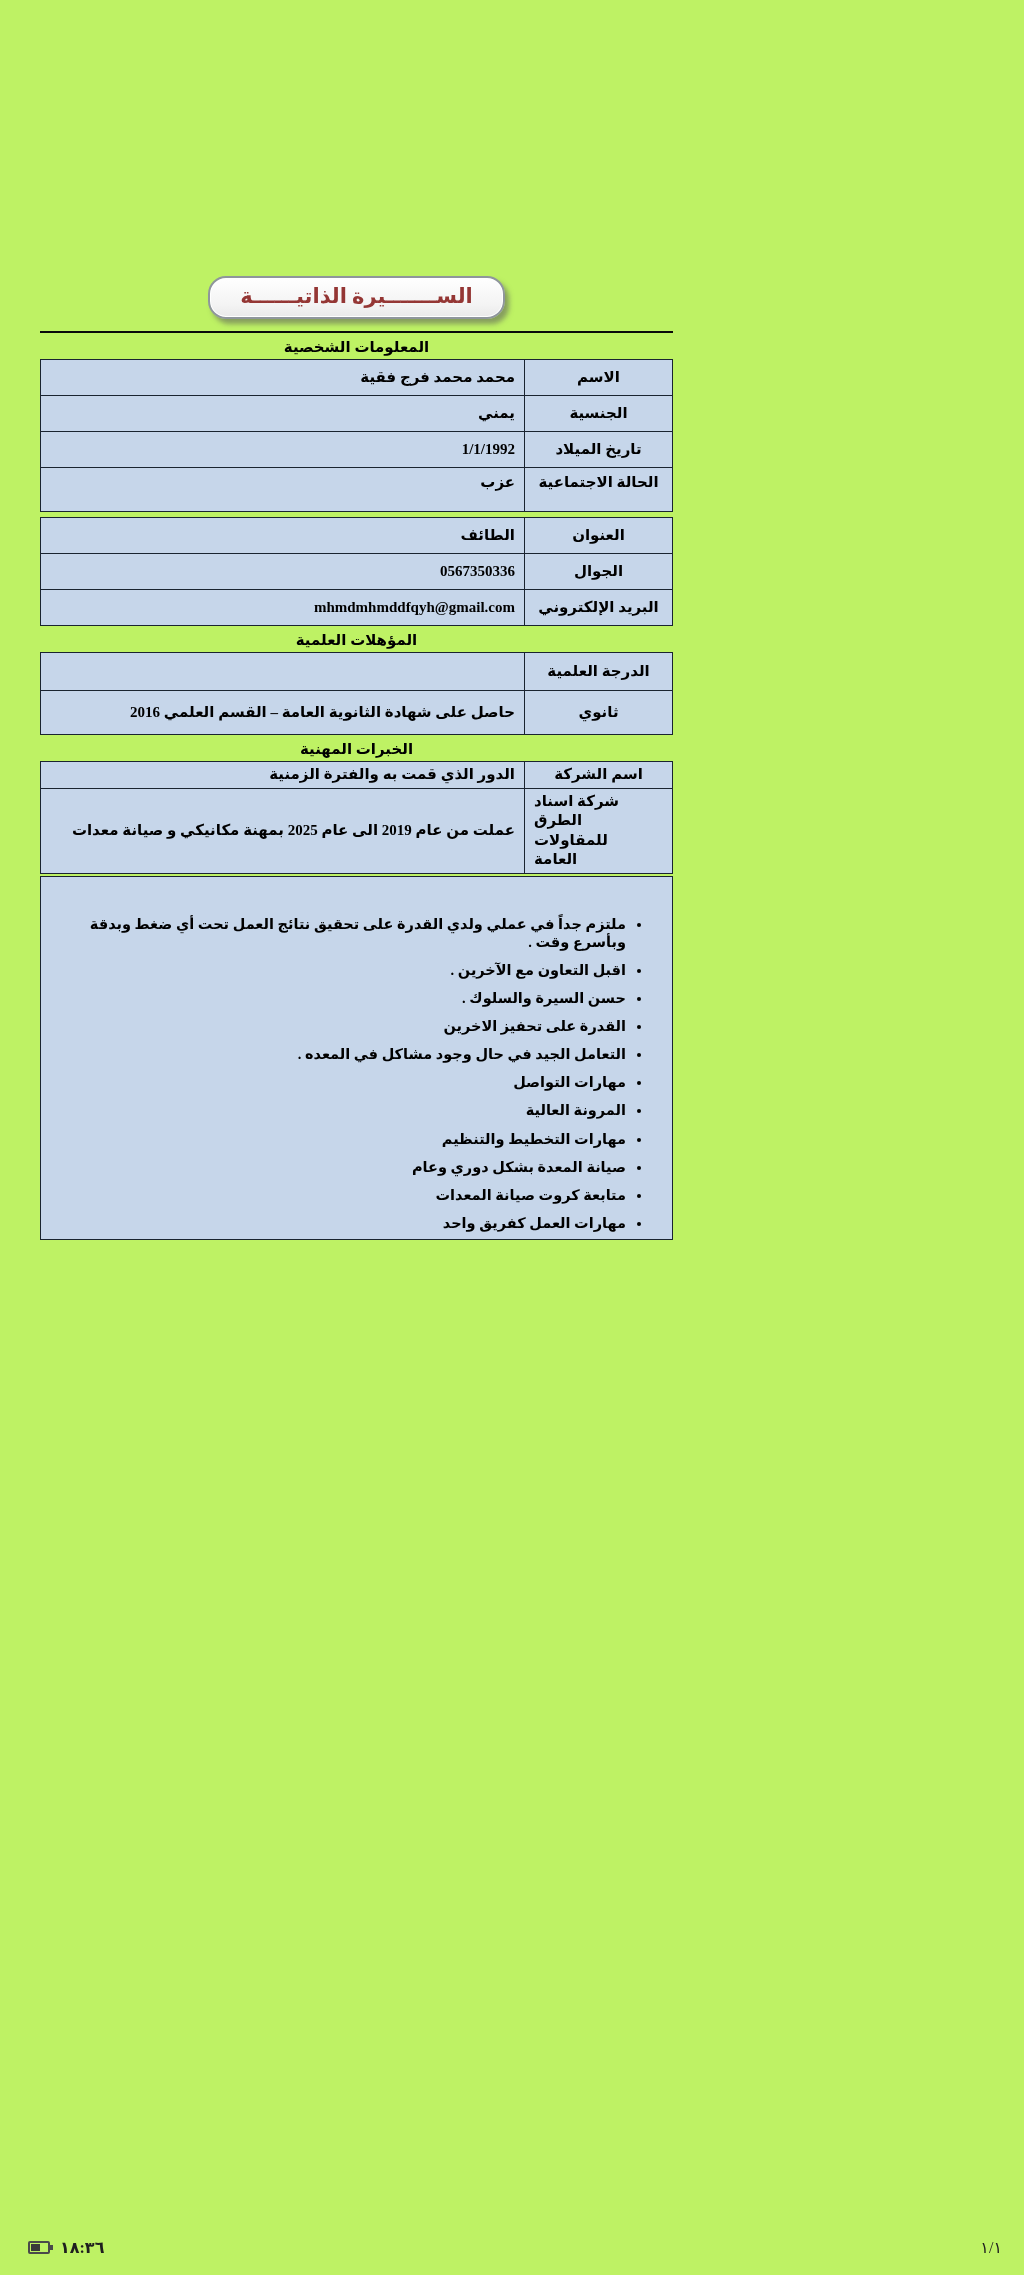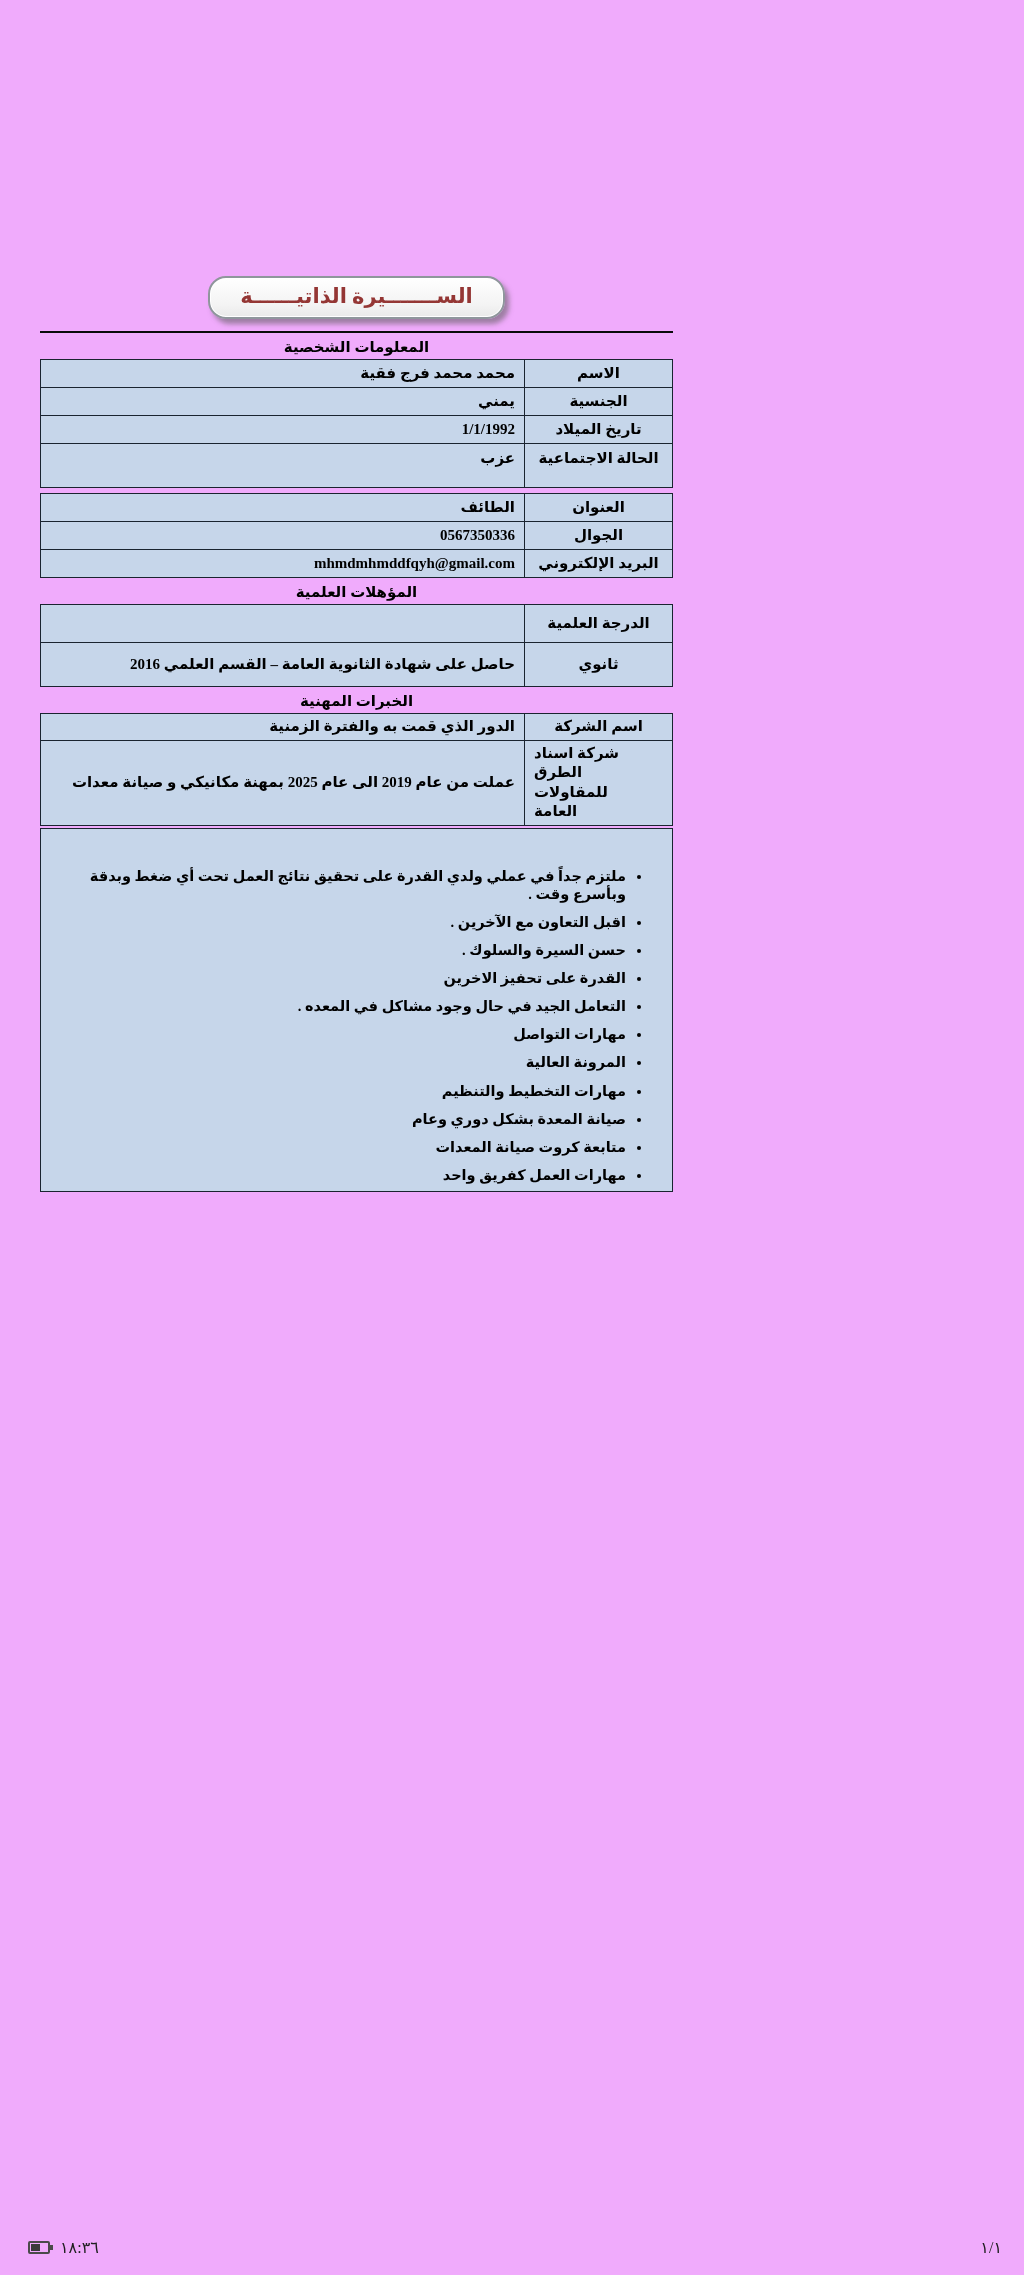--- a/index.html
+++ b/index.html
@@ -2,21 +2,21 @@
 <html lang="ar"><head>
 <meta charset="utf-8">
 <style>
   * { margin:0; padding:0; box-sizing:border-box; }
   html,body { background:#ffffff; }
   body {
     width:1024px; height:2275px; position:relative; overflow:hidden;
     font-family:"Liberation Serif","DejaVu Sans",serif;
     color:#000;
   }
-  .screen { position:absolute; inset:0; background:#f0abfc; }
+  .screen { position:absolute; inset:0; background:#bef264; }
 
   .content {
     position:absolute; left:40px; top:0; width:633px;
     direction:rtl;
   }
 
   
   .banner-row { margin-top:276px; display:flex; justify-content:center; }
   .title-banner {
     border:2px solid #8f969c;
@@ -41,21 +41,21 @@
     border:1px solid #1a2430;
     background:#c6d6ea;
     font-weight:bold; font-size:15px; line-height:1.3;
     padding:3px 9px; vertical-align:middle;
   }
   td.label { width:148px; text-align:center; }
   td.value { text-align:right; }
   td.center { text-align:right; }
   td.company { text-align:left; padding-right:24px;margin-top:38px; }
   tr.h26 td { height:26px; }
-  tr.h28 td { height:28px; }
+  tr.h28 td { height:36px; }
   tr.h38 td { height:38px; }
   tr.h42 td { height:44px; }
   tr.h44 td { height:44px; vertical-align:top; padding-top:5px; }
   tr.h62 td { height:62px; }
 
   
   .skills-box {
     margin-top:2px;
     border:1px solid #1a2430;
     background:#c6d6ea;
@@ -75,21 +75,21 @@
   .battery {
     display:inline-block; width:22px; height:13px;
     border:2px solid #4a4a4a; border-radius:2px; position:relative;
   }
   .battery::before {
     content:""; position:absolute; left:1px; top:1px; bottom:1px; width:9px; background:#3a3a3a;
   }
   .battery::after {
     content:""; position:absolute; right:-5px; top:2px; width:3px; height:5px; background:#4a4a4a;
   }
-  .time { letter-spacing:0.5px; }
+  .time { letter-spacing:0.5px;font-weight:bold; }
 </style>
 </head>
 <body>
 
 <div class="screen">
   <div class="content">
 
     <div class="banner-row">
       <div class="title-banner">
         <span class="title-text">الســـــــيرة الذاتيــــــة</span>

